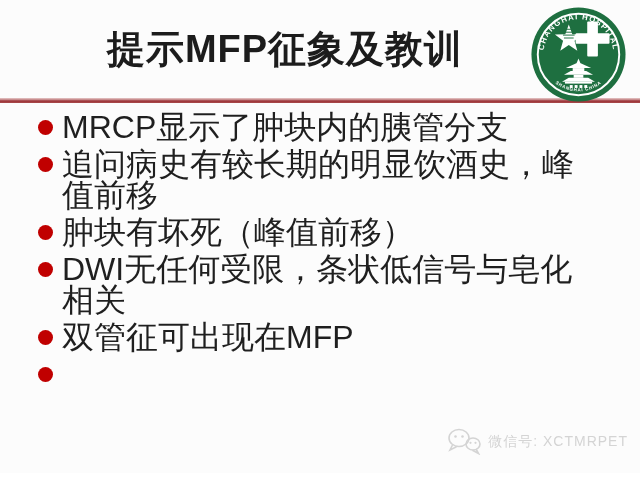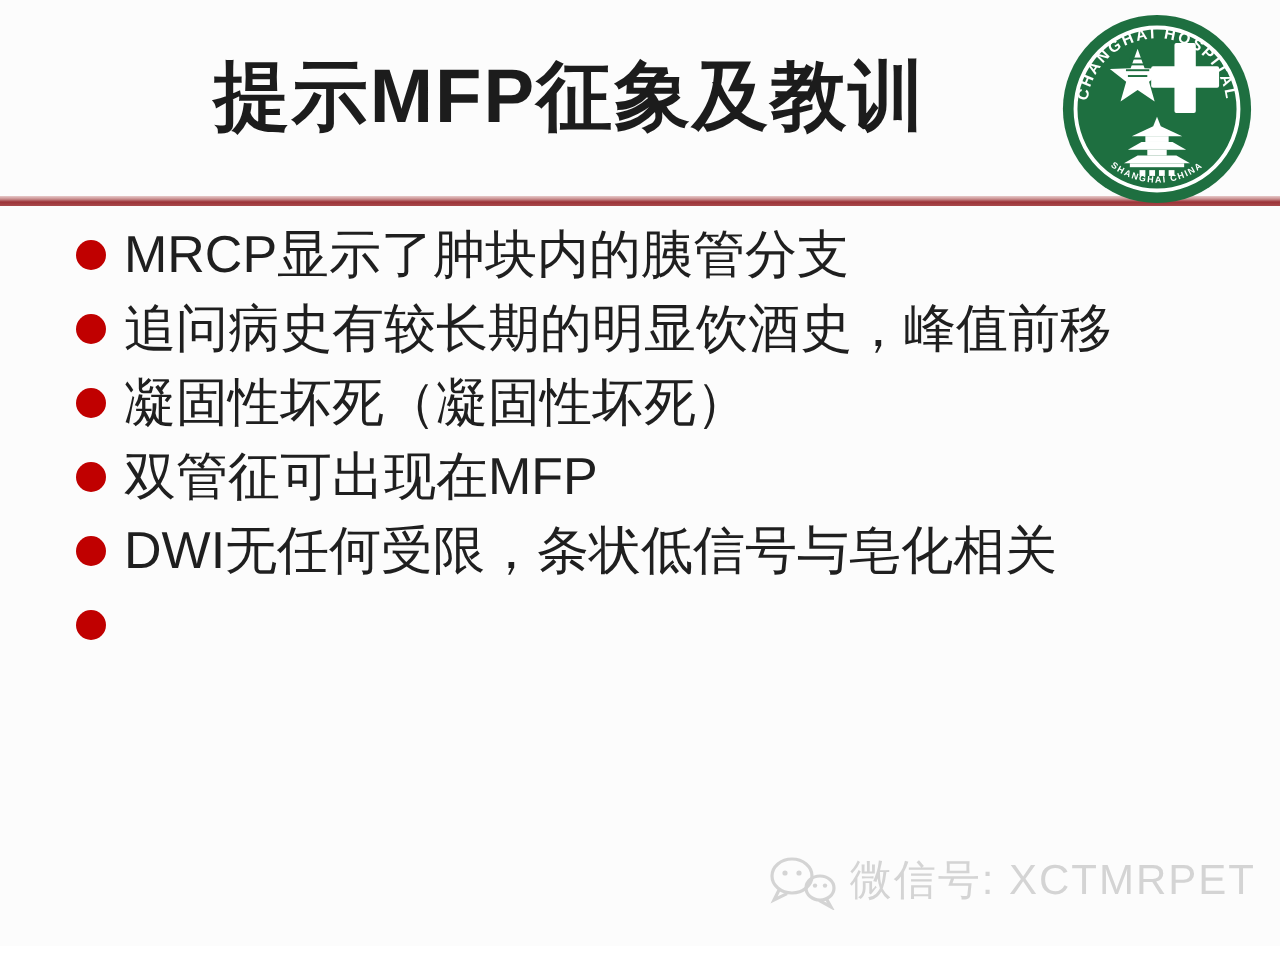--- a/index.html
+++ b/index.html
@@ -35,34 +35,34 @@
   .logo svg{display:block;width:97px;height:97px;}
   
   .bullets{
     position:absolute;top:112px;left:38px;width:548px;
     margin:0;padding:0;list-style:none;
   }
   .bullets li{
     position:relative;
     padding-left:24px;
     margin:0 0 6px 0;
-    font-size:26px;line-height:31px;
+    font-size:32px;line-height:31px;
     color:#1f1f1f;
   }
   .bullets .dot{
     position:absolute;left:0;top:8px;
     width:15px;height:15px;border-radius:50%;
     background:#c00000;
   }
   
   .watermark{
     position:absolute;right:12px;bottom:18px;
     display:flex;align-items:center;gap:6px;
     color:#d4d4d4;
-    font-size:21px;line-height:24px;
+    font-size:14px;line-height:24px;
     letter-spacing:1px;
   }
   .watermark svg{display:block;}
 </style>
 </head>
 <body>
 
 <div class="slide">
 
   <div class="title-wrap">
@@ -120,29 +120,29 @@
     <li>
       <span class="dot"></span>
       <span>MRCP显示了肿块内的胰管分支</span>
     </li>
     <li>
       <span class="dot"></span>
       <span>追问病史有较长期的明显饮酒史，峰值前移</span>
     </li>
     <li>
       <span class="dot"></span>
-      <span>凝固性坏死（凝固性坏死）</span>
+      <span>肿块有坏死（峰值前移）</span>
+    </li>
+    <li>
+      <span class="dot"></span>
+      <span>DWI无任何受限，条状低信号与皂化相关</span>
     </li>
     <li>
       <span class="dot"></span>
       <span>双管征可出现在MFP</span>
-    </li>
-    <li>
-      <span class="dot"></span>
-      <span>DWI无任何受限，条状低信号与皂化相关</span>
     </li>
     <li>
       <span class="dot"></span>
     </li>
   </ul>
 
   <div class="watermark">
     <svg width="36" height="28" viewBox="0 0 36 28">
       <g fill="none" stroke="#d4d4d4" stroke-width="1.6">
         <ellipse cx="13" cy="11" rx="10" ry="8.5"></ellipse>

